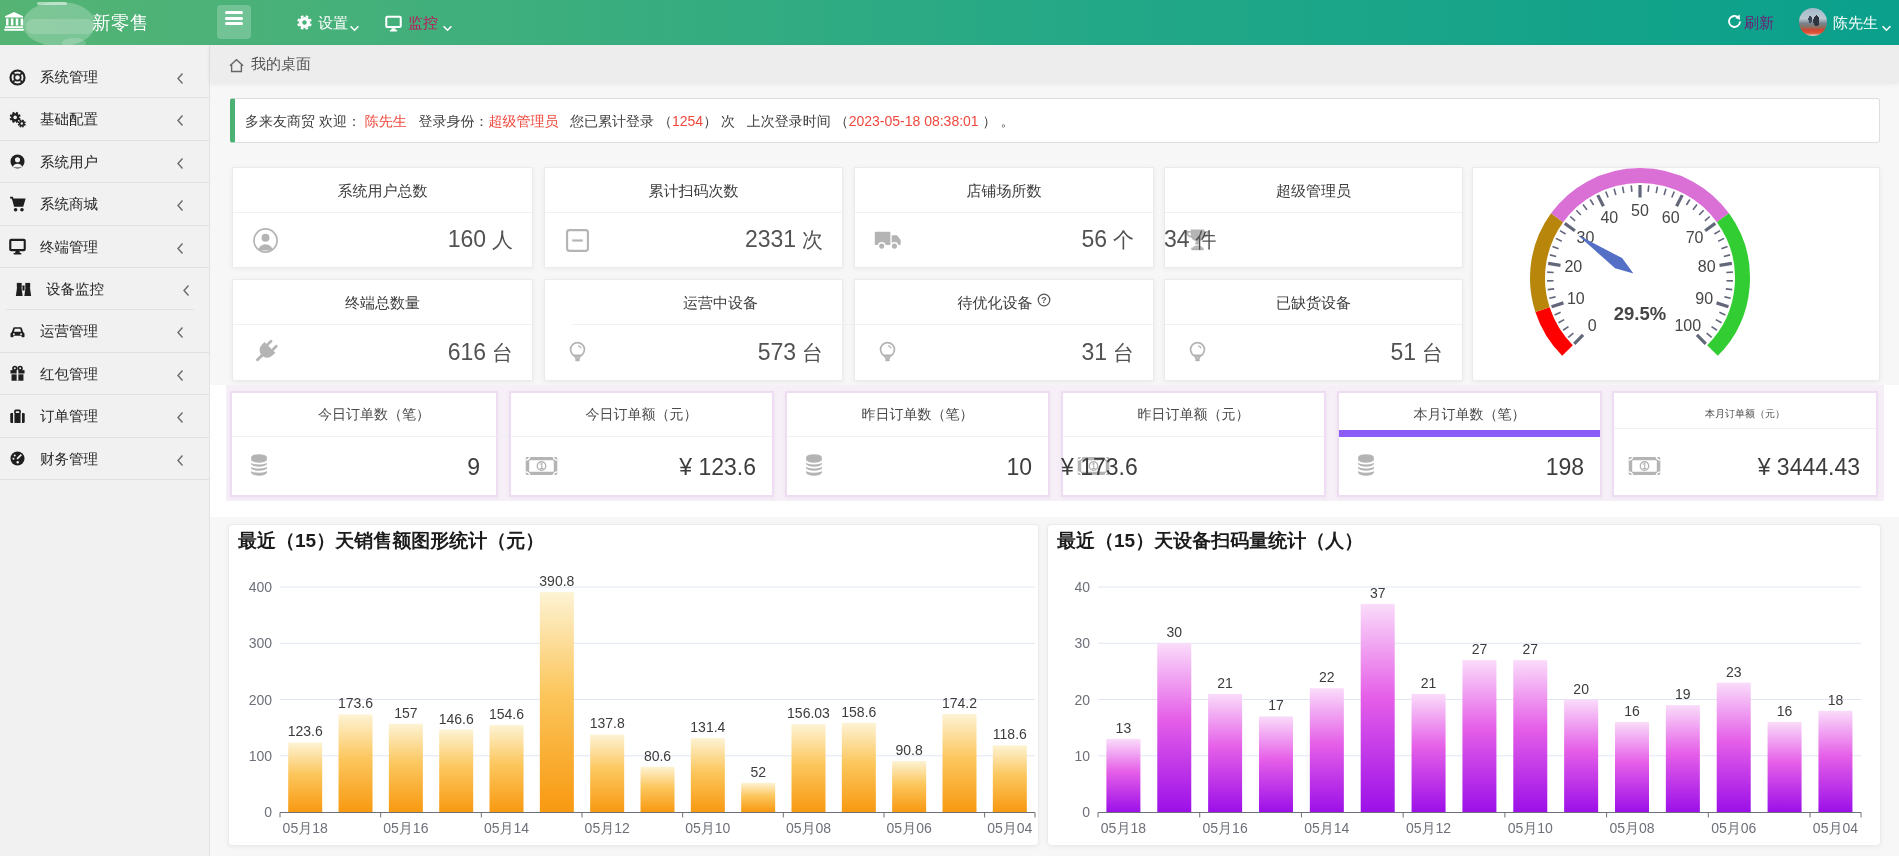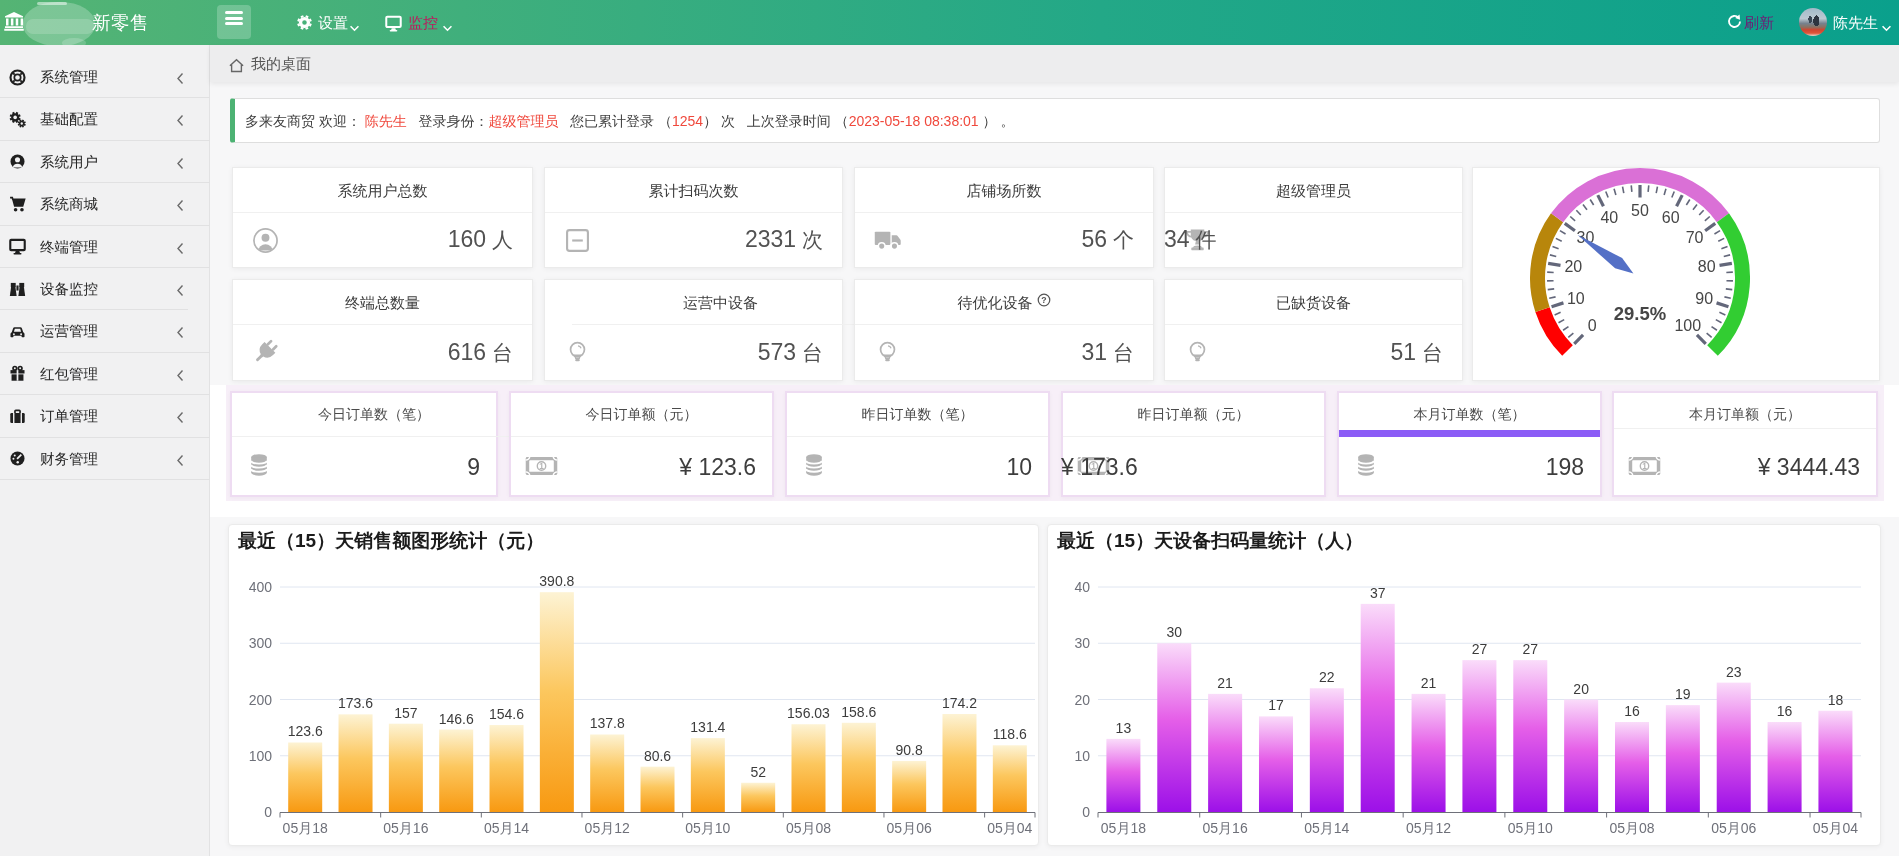--- a/index.html
+++ b/index.html
@@ -139,21 +139,21 @@
 <div class="abs" style="left:9px;top:12.5px"><svg width="17" height="17" viewBox="0 0 16 16">
         <rect x="1.2" y="1.8" width="13.6" height="9.6" rx="0.8" fill="none" stroke="#1f1f1f" stroke-width="2"></rect>
         <path d="M5.5 14.6 l0.8-2.4 h3.4 l0.8 2.4 z" fill="#1f1f1f"></path>
         <rect x="4.2" y="14.2" width="7.6" height="1.4" rx="0.7" fill="#1f1f1f"></rect>
       </svg></div>
 <span>终端管理</span>
 <div class="abs" style="left:176px;top:15px"><svg width="9" height="13" viewBox="0 0 9 13">
         <polyline points="6.5,1.5 2,6.5 6.5,11.5" fill="none" stroke="#6b6b6b" stroke-width="1.4"></polyline>
       </svg></div>
 </div>
-<div class="abs mi" style="left:0;top:268.0px;width:188px">
+<div class="abs mi" style="left:6px;top:268.0px;width:188px">
 <div class="abs" style="left:9px;top:12.5px"><svg width="17" height="17" viewBox="0 0 16 16">
         <rect x="1.7" y="1.8" width="4.6" height="4" fill="#1f1f1f"></rect>
         <rect x="9.7" y="1.8" width="4.6" height="4" fill="#1f1f1f"></rect>
         <path d="M0.8 14 L2.1 4.8 h3.8 L7.2 14 z" fill="#1f1f1f"></path>
         <path d="M8.8 14 L10.1 4.8 h3.8 L15.2 14 z" fill="#1f1f1f"></path>
         <rect x="7" y="4.2" width="2" height="4.8" fill="#1f1f1f"></rect>
       </svg></div>
 <span>设备监控</span>
 <div class="abs" style="left:176px;top:15px"><svg width="9" height="13" viewBox="0 0 9 13">
         <polyline points="6.5,1.5 2,6.5 6.5,11.5" fill="none" stroke="#6b6b6b" stroke-width="1.4"></polyline>
@@ -418,21 +418,21 @@
 <div class="abs" style="left:1353.0px;top:452px"><svg width="26" height="26" viewBox="0 0 28 28">
       <ellipse cx="14" cy="5.4" rx="8.4" ry="3.1" fill="#b4b4b4"></ellipse>
       <rect x="5.6" y="5.4" width="16.8" height="17" fill="#b4b4b4"></rect>
       <ellipse cx="14" cy="22.4" rx="8.4" ry="3.1" fill="#b4b4b4"></ellipse>
       <path d="M5.6 9.4 a8.4 3.1 0 0 0 16.8 0" fill="none" stroke="#fff" stroke-width="2"></path>
       <path d="M5.6 13.8 a8.4 3.1 0 0 0 16.8 0" fill="none" stroke="#fff" stroke-width="2"></path>
       <path d="M5.6 18.2 a8.4 3.1 0 0 0 16.8 0" fill="none" stroke="#fff" stroke-width="2"></path>
     </svg></div>
 <div class="abs" style="left:1337.0px;top:437px;width:247px;height:60px;line-height:60px;text-align:right;font-size:23px;color:#3d3d3d">198</div>
 <div class="abs" style="left:1612.0px;top:391px;width:266px;height:106px;background:#fff;border:2px solid #eedcf2;box-shadow:0 1px 4px rgba(0,0,0,0.04)"></div>
-<div class="abs" style="left:1614.0px;top:393px;width:262px;height:36px;line-height:42px;text-align:center;font-size:14px;color:#4a4a4a;border-bottom:1px solid #f0f0f0">本月订单额（元）</div>
+<div class="abs" style="left:1614.0px;top:393px;width:262px;height:36px;line-height:42px;text-align:center;font-size:10px;color:#4a4a4a;border-bottom:1px solid #f0f0f0">本月订单额（元）</div>
 <div class="abs" style="left:1628.0px;top:455px"><svg width="33" height="22" viewBox="0 0 36 24">
       <rect x="0.8" y="2.2" width="34.4" height="19.6" rx="1.5" fill="#b4b4b4"></rect>
       <rect x="4.6" y="5.6" width="26.8" height="12.8" rx="1" fill="#fff"></rect>
       <path d="M0.8 5.5 a5 5 0 0 0 4.5-3.3 M35.2 5.5 a5 5 0 0 1 -4.5-3.3 M0.8 18.5 a5 5 0 0 1 4.5 3.3 M35.2 18.5 a5 5 0 0 0 -4.5 3.3" fill="none" stroke="#fff" stroke-width="1.4"></path>
       <circle cx="18" cy="12" r="4.6" fill="none" stroke="#b4b4b4" stroke-width="1.5"></circle>
       <text x="18" y="15.2" text-anchor="middle" font-size="9" font-weight="bold" fill="#b4b4b4" font-family="Liberation Sans,sans-serif">1</text>
     </svg></div>
 <div class="abs" style="left:1612.0px;top:437px;width:248px;height:60px;line-height:60px;text-align:right;font-size:23px;color:#3d3d3d">¥ 3444.43</div>
 <div class="abs card" style="left:228px;top:524px;width:811px;height:322px;border-radius:4px"></div>
 <div class="abs card" style="left:1047px;top:524px;width:834px;height:322px;border-radius:4px"></div>

